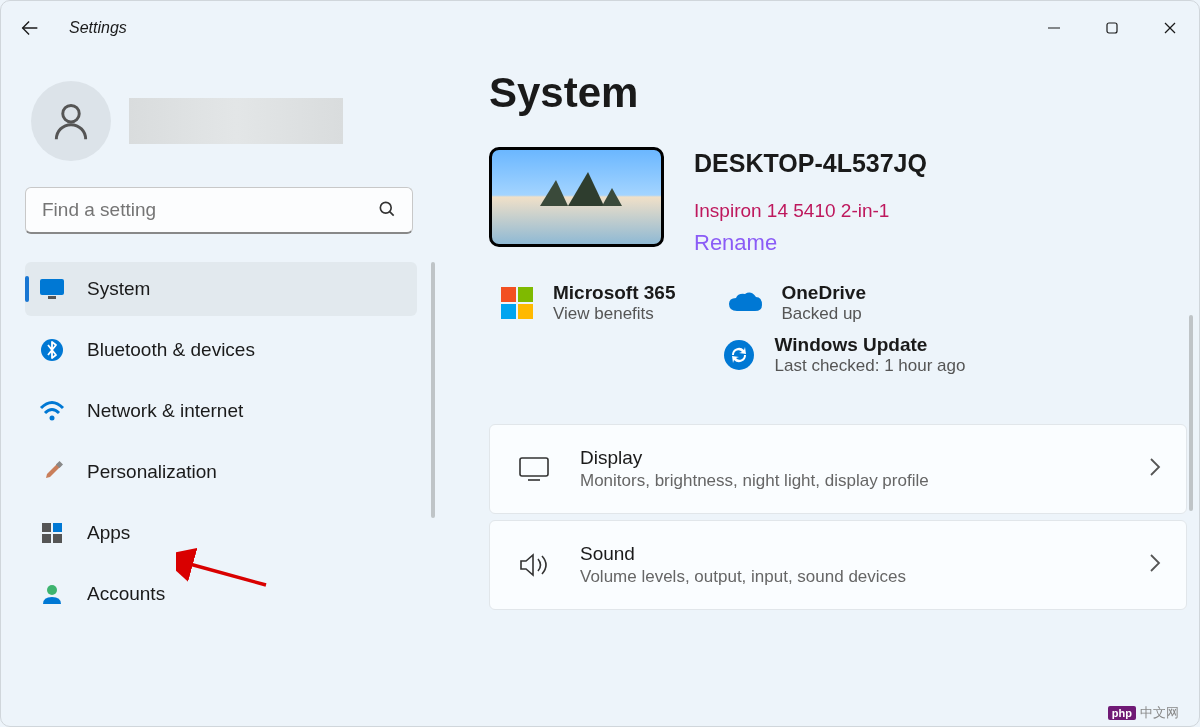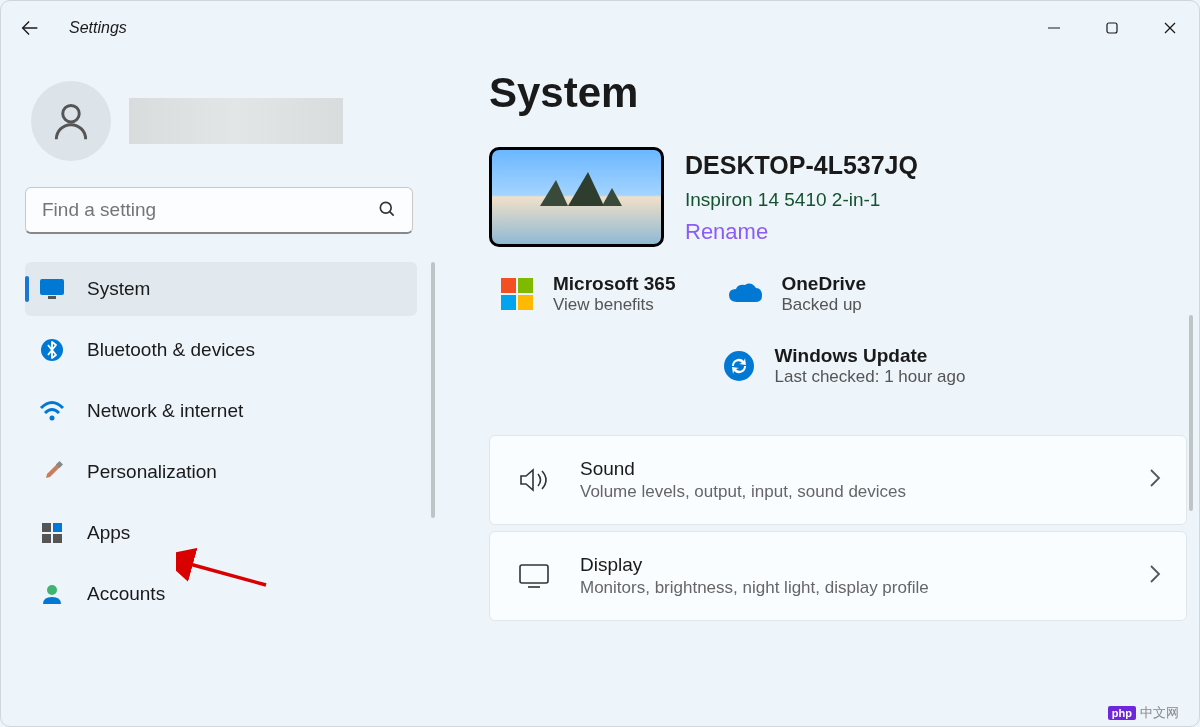--- a/index.html
+++ b/index.html
@@ -96,36 +96,36 @@
       background:#1976d2; border-radius:2px;
     }
     .nav-icon { width:26px; height:26px; display:flex; align-items:center; justify-content:center; }
     .main {
       flex: 1;
       padding: 14px 12px 0 48px;
       position: relative;
       overflow: hidden;
     }
     .main h1 { font-size: 42px; font-weight: 600; color:#1a1a1a; margin-bottom: 30px; }
-    .device-row { display:flex; gap: 21px; align-items: center; margin-bottom: 26px; }
+    .device-row { display:flex; gap: 30px; align-items: flex-start; margin-bottom: 26px; }
     .device-img {
       width: 175px; height: 100px;
       border: 3px solid #000; border-radius:10px;
       overflow:hidden;
       background: linear-gradient(180deg,#6bb7ff 0%, #a3d4ff 48%, #f0e0c8 50%, #8fb9d4 100%);
       position:relative;
     }
     .rock { position:absolute; bottom:38px; width:0;height:0; }
     .rock.r1{ left:48px; border-left:16px solid transparent; border-right:12px solid transparent; border-bottom:26px solid #3a4a3a;}
     .rock.r2{ left:76px; border-left:20px solid transparent; border-right:16px solid transparent; border-bottom:34px solid #2e3d2e;}
     .rock.r3{ left:110px; border-left:10px solid transparent; border-right:10px solid transparent; border-bottom:18px solid #3a4a3a;}
     .device-name { font-size: 25px; font-weight:600; color:#1a1a1a; line-height:1.3; }
-    .device-model { font-size: 19px; color:#14532d; margin-top:8px; }
+    .device-model { font-size: 19px; color:#be185d; margin-top:20px; }
     .rename-link { font-size: 22px; color:#8b5cf6; margin-top:8px; cursor:pointer; display:inline-block; }
-    .cards-row { display:flex; gap: 52px; margin-bottom: 30px; flex-wrap:wrap; padding-left: 10px; }
+    .cards-row { display:flex; gap: 52px; margin-bottom: 10px; flex-wrap:wrap; padding-left: 10px; }
     .mini-card { display:flex; align-items:center; gap:18px; cursor:pointer; }
     .mini-icon { width:36px; height:36px; display:flex; align-items:center; justify-content:center; }
     .mini-title { font-size:19px; font-weight:600; color:#1a1a1a; }
     .mini-sub { font-size:17px; color:#555; }
     .setting-item {
       background:#fafdff;
       border:1px solid #e1e6ea;
       border-radius:6px;
       display:flex;
       align-items:center;
@@ -149,21 +149,21 @@
       pointer-events:none;
       z-index: 50;
     }
     .watermark {
       position:absolute;
       right: 20px; bottom: 4px;
       display:flex; align-items:center; gap:4px;
       color:#888; font-size:13px;
       z-index: 60;
     }
-    .watermark .logo { background:#6d28d9; color:#fff; font-size:11px; padding:1px 4px; border-radius:2px; font-weight:bold; }
+    .watermark .logo { background:#701a75; color:#fff; font-size:11px; padding:1px 4px; border-radius:2px; font-weight:bold; }
   </style>
 </head>
 <body>
 
 <div class="titlebar">
   <div class="tb-back">
     <svg width="22" height="22" viewBox="0 0 24 24" fill="none" stroke="#1a1a1a" stroke-width="1.5">
         <line x1="20" y1="12" x2="4" y2="12"></line>
         <polyline points="11 5 4 12 11 19"></polyline>
       </svg>
@@ -328,47 +328,47 @@
         </div>
         <div>
           <div class="mini-title">Windows Update</div>
           <div class="mini-sub">Last checked: 1 hour ago</div>
         </div>
       </div>
     </div>
 
     <div class="setting-item">
       <div class="setting-icon">
+        <svg width="32" height="26" viewBox="0 0 32 26" fill="none" stroke="#333" stroke-width="1.6">
+            <rect x="2" y="2" width="28" height="18" rx="2"></rect>
+            <line x1="10" y1="24" x2="22" y2="24"></line>
+          </svg>
+      </div>
+      <div class="setting-text">
+        <div class="setting-title">Display</div>
+        <div class="setting-sub">Monitors, brightness, night light, display profile</div>
+      </div>
+      <div class="chev">
+        <svg width="14" height="22" viewBox="0 0 14 22" fill="none" stroke="#555" stroke-width="1.8">
+            <polyline points="3 3 11 11 3 19"></polyline>
+          </svg>
+      </div>
+    </div>
+
+    <div class="setting-item">
+      <div class="setting-icon">
         <svg width="32" height="28" viewBox="0 0 32 28" fill="none" stroke="#333" stroke-width="1.6">
             <path d="M3 10 h5 l7 -6 v20 l-7 -6 h-5 Z"></path>
             <path d="M20 8 q5 6 0 12"></path>
             <path d="M24 5 q8 9 0 18"></path>
           </svg>
       </div>
       <div class="setting-text">
         <div class="setting-title">Sound</div>
         <div class="setting-sub">Volume levels, output, input, sound devices</div>
-      </div>
-      <div class="chev">
-        <svg width="14" height="22" viewBox="0 0 14 22" fill="none" stroke="#555" stroke-width="1.8">
-            <polyline points="3 3 11 11 3 19"></polyline>
-          </svg>
-      </div>
-    </div>
-
-    <div class="setting-item">
-      <div class="setting-icon">
-        <svg width="32" height="26" viewBox="0 0 32 26" fill="none" stroke="#333" stroke-width="1.6">
-            <rect x="2" y="2" width="28" height="18" rx="2"></rect>
-            <line x1="10" y1="24" x2="22" y2="24"></line>
-          </svg>
-      </div>
-      <div class="setting-text">
-        <div class="setting-title">Display</div>
-        <div class="setting-sub">Monitors, brightness, night light, display profile</div>
       </div>
       <div class="chev">
         <svg width="14" height="22" viewBox="0 0 14 22" fill="none" stroke="#555" stroke-width="1.8">
             <polyline points="3 3 11 11 3 19"></polyline>
           </svg>
       </div>
     </div>
 
     <div class="page-scrollbar"></div>
   </main>

